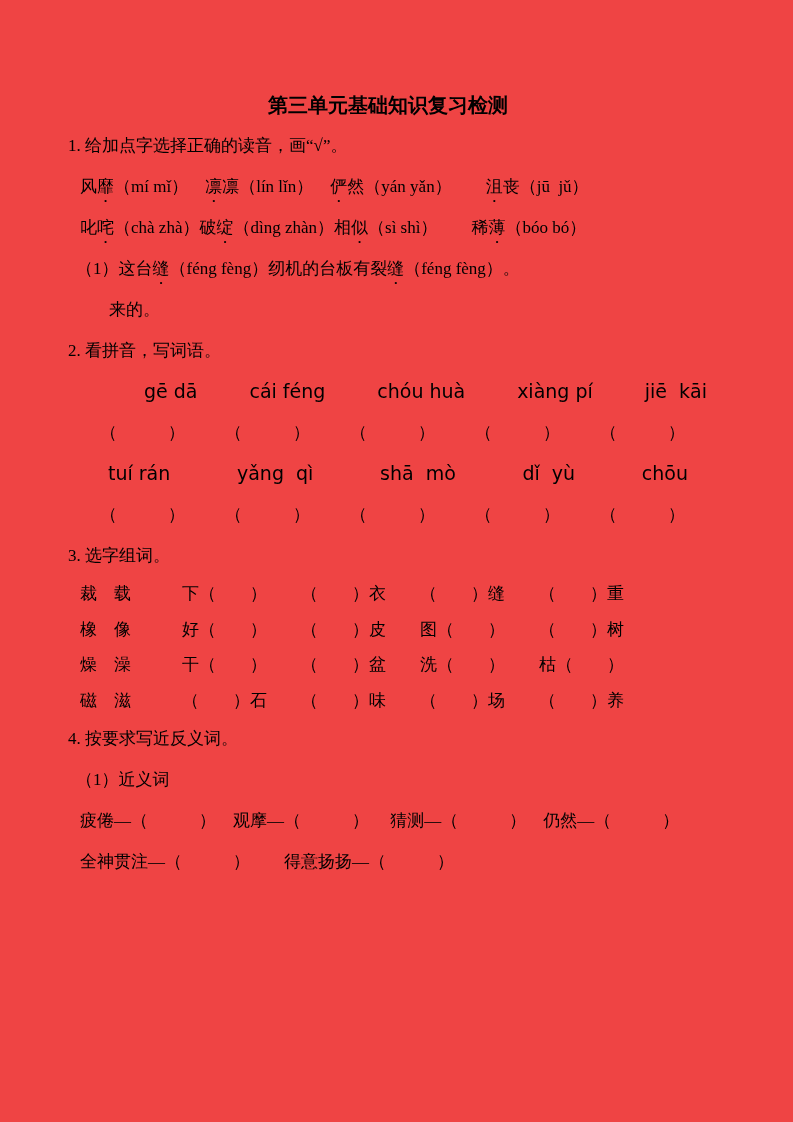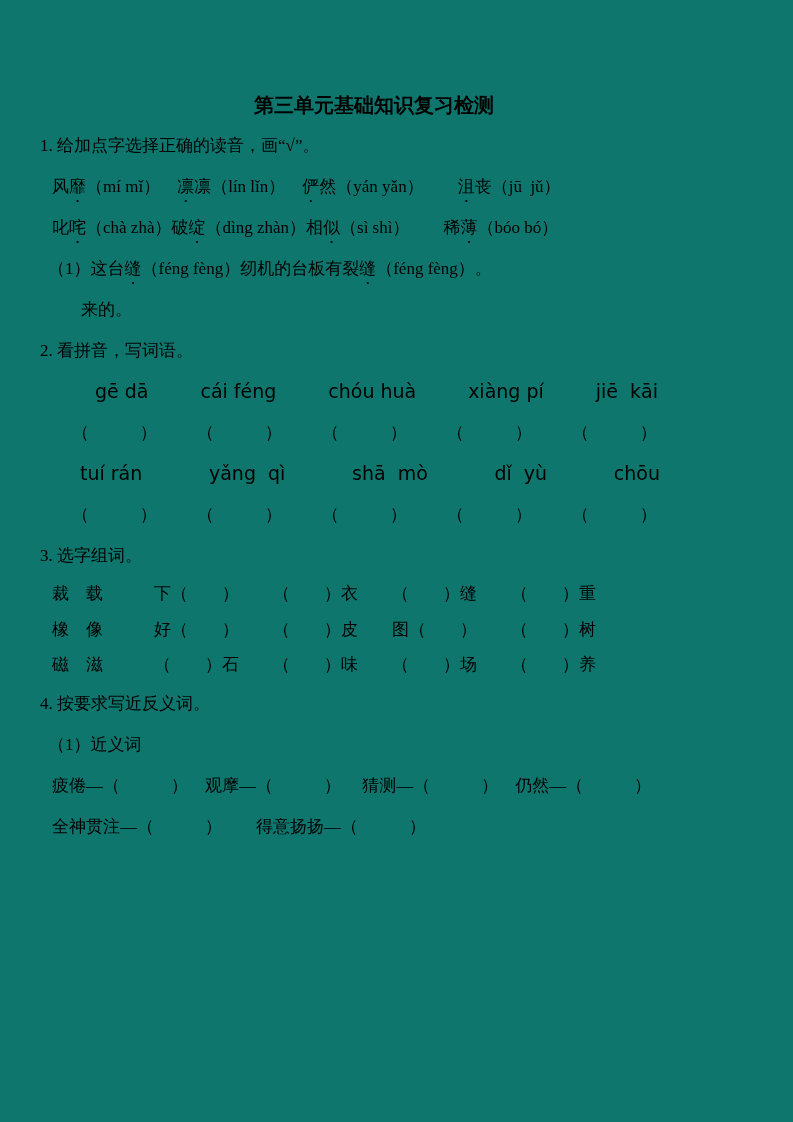--- a/index.html
+++ b/index.html
@@ -1,29 +1,29 @@
 <!DOCTYPE html>
 <html><head>
 <meta charset="utf-8">
 <style>
   html,body{margin:0;padding:0;background:#ffffff;}
   .page{
-    position:relative;width:793px;height:1122px;background:#0f766e;color:#000;
+    position:relative;width:793px;height:1122px;background:#ef4444;color:#000;
     font-family:"Liberation Serif","DejaVu Serif",serif;font-size:17px;
-    padding:85px 85px 0 40px;box-sizing:border-box;overflow:hidden;
+    padding:85px 85px 0 68px;box-sizing:border-box;overflow:hidden;
   }
   .title{text-align:center;font-weight:bold;font-size:20px;line-height:40px;white-space:pre-wrap;}
   .line{line-height:41px;white-space:pre-wrap;}
   .tight{line-height:35.5px;}
   .ind-a{margin-left:12px;}
   .ind-b{margin-left:8px;}
   .ind-c{margin-left:41px;}
   .pinyin{font-family:"DejaVu Sans","Liberation Sans",sans-serif;font-size:19px;}
   .flexrow{display:flex;justify-content:space-between;}
-  .pr1{margin-left:55px;width:563px;}
+  .pr1{margin-left:76px;width:563px;}
   .br{margin-left:32px;width:585px;font-family:"Liberation Serif","DejaVu Serif",serif;font-size:17px;}
   .pr2{margin-left:40px;width:580px;}
   .dotted{
     text-emphasis:filled dot;-webkit-text-emphasis:filled dot;
     text-emphasis-position:under right;-webkit-text-emphasis-position:under;
   }
 </style>
 </head>
 <body>
 
@@ -63,20 +63,21 @@
     <span>（　　　）</span>
     <span>（　　　）</span>
     <span>（　　　）</span>
     <span>（　　　）</span>
     <span>（　　　）</span>
   </div>
 
   <div class="line">3. 选字组词。</div>
   <div class="line tight ind-a">裁　载　　　下（　　）　　（　　）衣　　（　　）缝　　（　　）重</div>
   <div class="line tight ind-a">橡　像　　　好（　　）　　（　　）皮　　图（　　）　　（　　）树</div>
+  <div class="line tight ind-a">燥　澡　　　干（　　）　　（　　）盆　　洗（　　）　　枯（　　）</div>
   <div class="line tight ind-a">磁　滋　　　（　　）石　　（　　）味　　（　　）场　　（　　）养</div>
 
   <div class="line">4. 按要求写近反义词。</div>
   <div class="line ind-b">（1）近义词</div>
   <div class="line ind-a">疲倦—（　　　）　观摩—（　　　）　 猜测—（　　　）　仍然—（　　　）</div>
   <div class="line ind-a">全神贯注—（　　　）　　得意扬扬—（　　　）</div>
 
 </div>
 
 </body></html>

